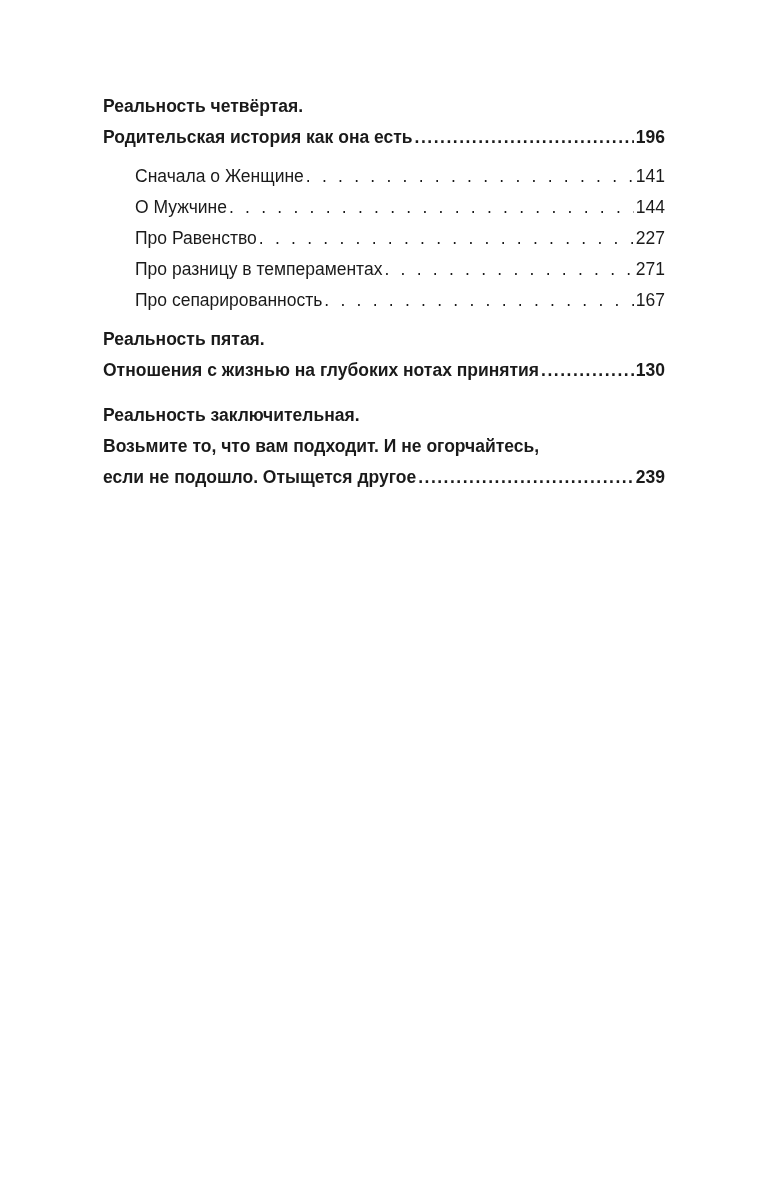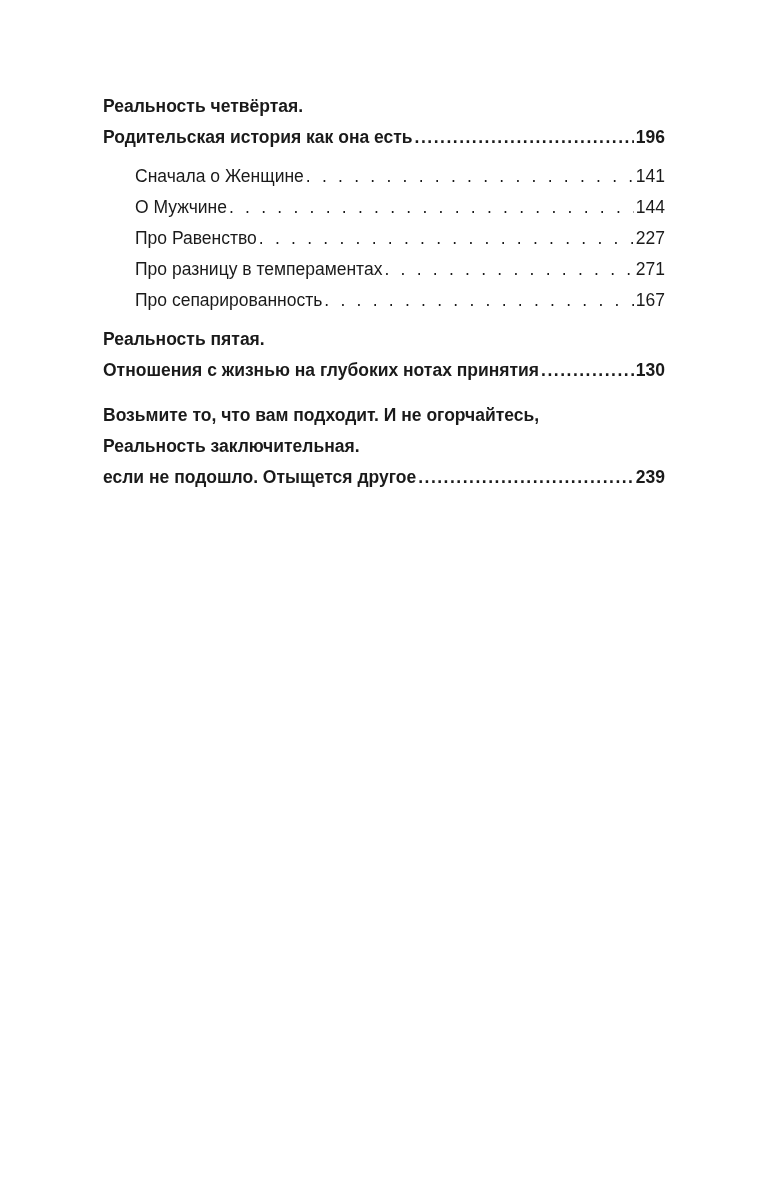--- a/index.html
+++ b/index.html
@@ -63,24 +63,24 @@
     <span>Реальность пятая.</span>
   </div>
   <div class="line bold">
     <span>Отношения с жизнью на глубоких нотах принятия</span>
     <span class="fill"></span>
     <span class="num">130</span>
   </div>
   <div class="gap-m"></div>
 
   <div class="line bold">
-    <span>Возьмите то, что вам подходит. И не огорчайтесь,</span>
+    <span>Реальность заключительная.</span>
   </div>
   <div class="line bold">
-    <span>Реальность заключительная.</span>
+    <span>Возьмите то, что вам подходит. И не огорчайтесь,</span>
   </div>
   <div class="line bold">
     <span>если не подошло. Отыщется другое</span>
     <span class="fill"></span>
     <span class="num">239</span>
   </div>
 
 </div>
 
 </body></html>

